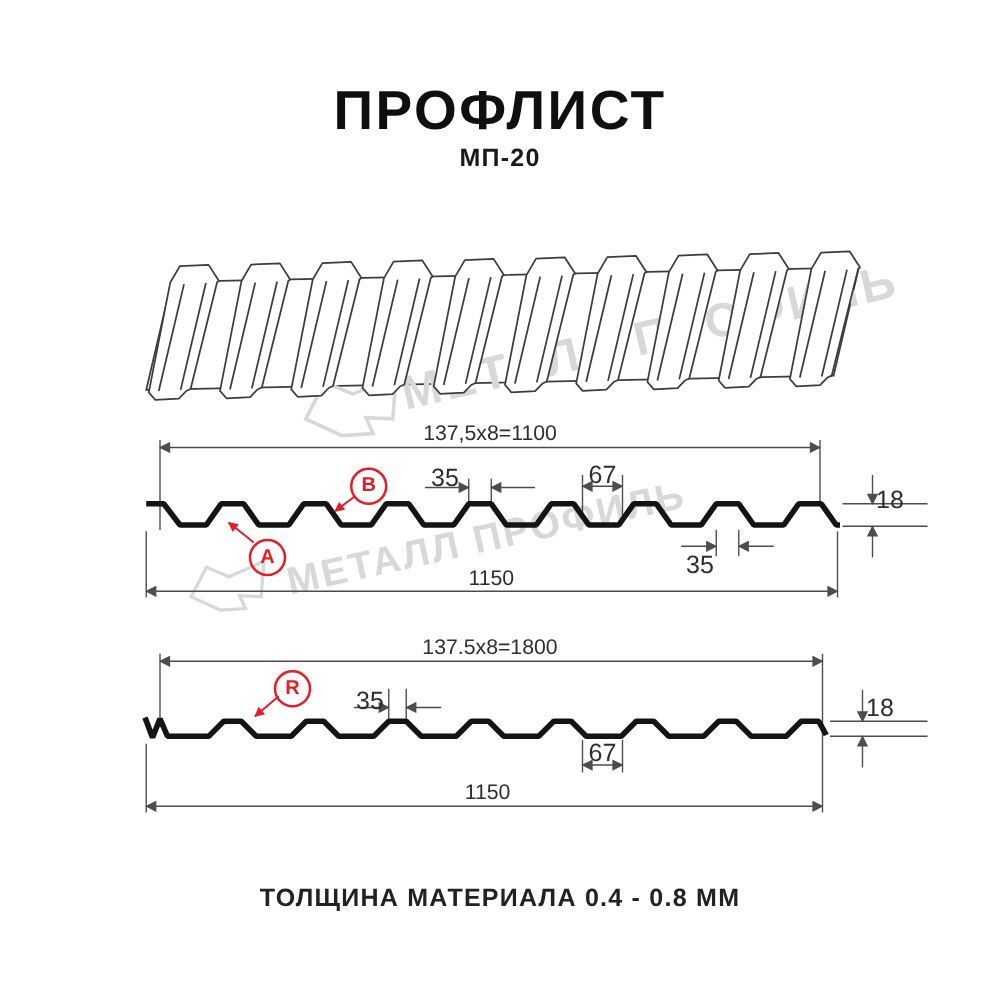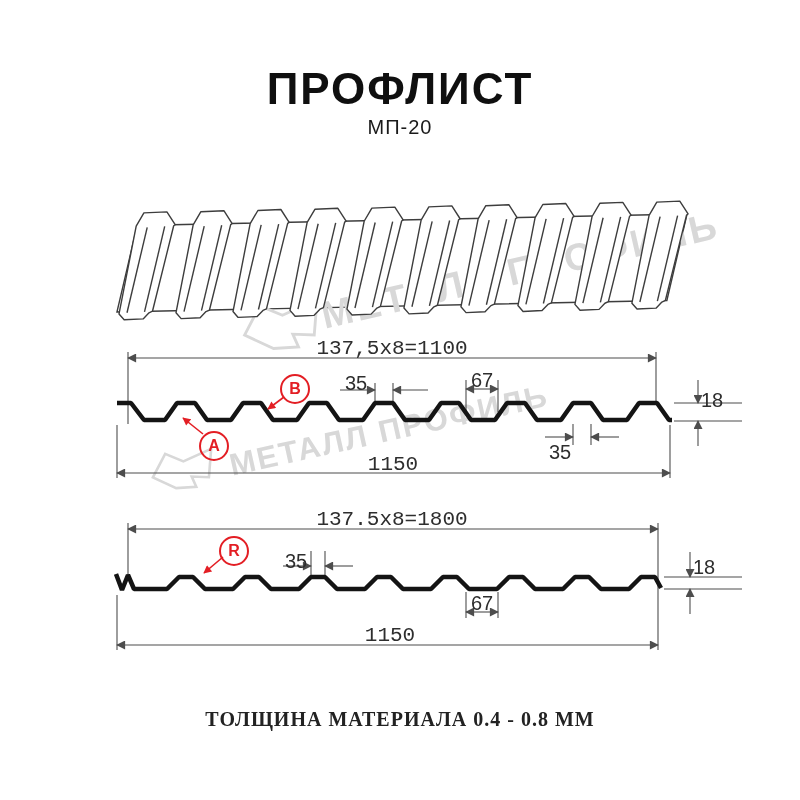--- a/index.html
+++ b/index.html
@@ -3,40 +3,40 @@
 <meta charset="utf-8">
 <style>
   html,body{margin:0;padding:0;background:#fff;}
   #page{position:relative;width:800px;height:800px;background:#fff;overflow:hidden;
         font-family:"Liberation Sans",sans-serif;}
   .abs{position:absolute;}
   .ctr{transform:translateX(-50%);white-space:nowrap;}
 
   
   .title{left:400px;top:64px;font-size:44px;font-weight:800;letter-spacing:2px;color:#0f0f0f;z-index:4;}
-  .subtitle{left:400px;top:116px;font-size:20px;font-weight:400;letter-spacing:1px;color:#1a1a1a;z-index:4;}
+  .subtitle{left:400px;top:116px;font-size:20px;font-weight:700;letter-spacing:1px;color:#1a1a1a;z-index:4;}
 
   
   .wm{color:#d8d8d8;font-weight:700;z-index:2;transform-origin:0 50%;}
   .wm1{left:322px;top:295px;font-size:38px;letter-spacing:3px;transform:rotate(-13deg);}
   .wm2{left:230px;top:448px;font-size:31px;letter-spacing:2px;transform:rotate(-12.5deg);}
   .wm-logo{z-index:2;}
 
   
   .lay1{z-index:1;} .lay3{z-index:3;}
 
   
   .dim{font-size:20px;color:#2e2e2e;z-index:4;}
-  .dim-big{font-size:21px;font-family:Liberation Mono, monospace;}
+  .dim-big{font-size:17px;}
 
   
   .redcirc{width:26px;height:26px;border:2.5px solid #e31e24;border-radius:50%;
            color:#e31e24;font-size:16px;font-weight:700;display:flex;align-items:center;
            justify-content:center;z-index:4;background:rgba(255,255,255,0);}
-  .footer{left:400px;top:708px;font-size:20px;font-weight:600;letter-spacing:1px;color:#222;z-index:4;font-family:Liberation Serif, serif;}
+  .footer{left:400px;top:708px;font-size:20px;font-weight:600;letter-spacing:1px;color:#222;z-index:4;}
 </style>
 </head>
 <body>
 
 <div id="page">
 
   <div class="abs ctr title">ПРОФЛИСТ</div>
   <div class="abs ctr subtitle">МП-20</div>
 
   <svg class="abs lay1" style="left:110px;top:192px;" width="582" height="140" viewBox="0 0 582 140">

